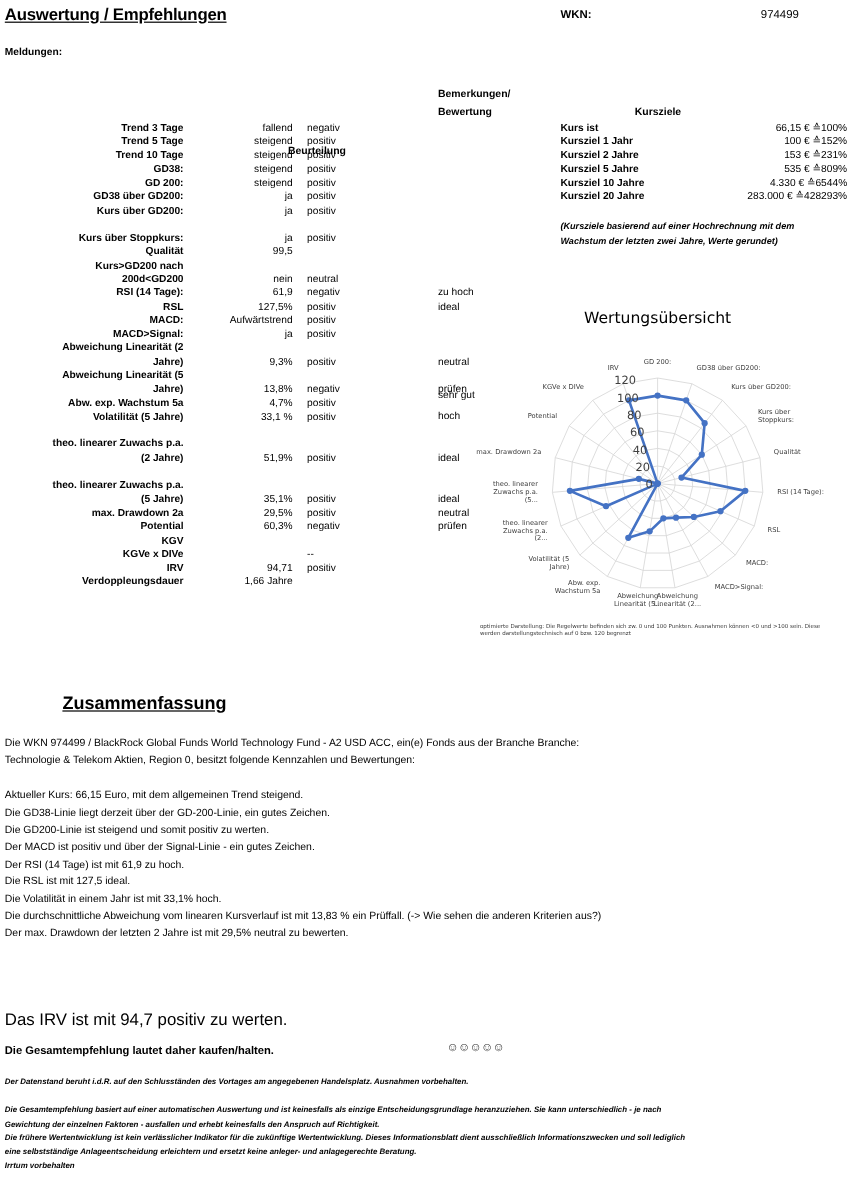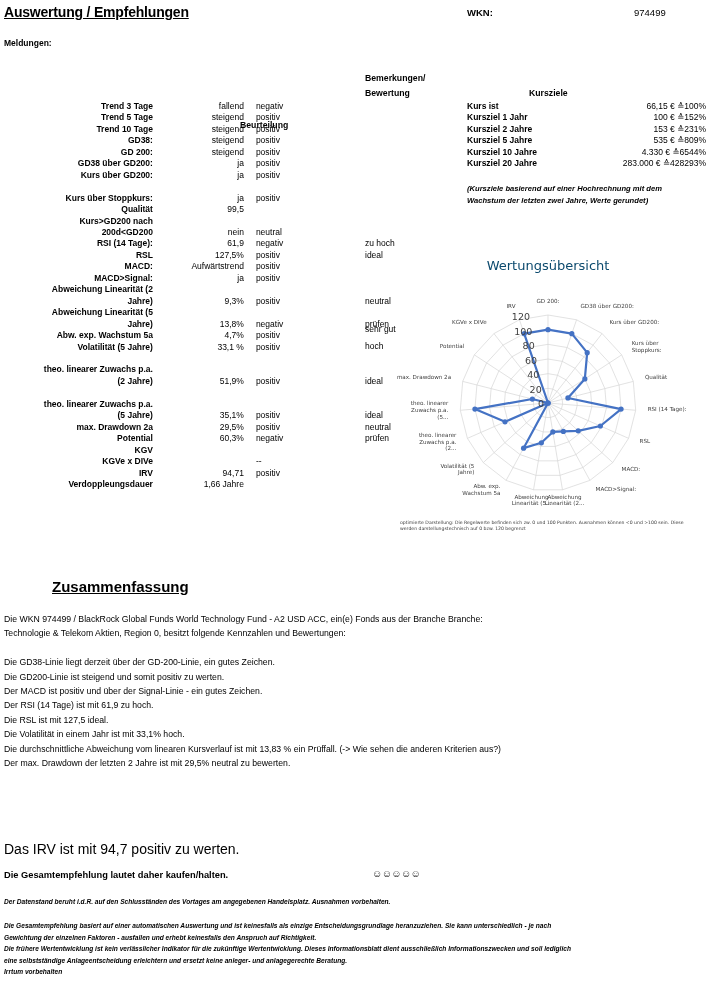--- a/index.html
+++ b/index.html
@@ -87,21 +87,21 @@
   }
 
   
   .chart-wrap {
     position: absolute; left: 390px; top: 258px;
     width: 316px; height: 290px;
   }
   .chart-title {
     position: absolute; left: 0; top: 0; width: 316px;
     text-align: center;
-    font-size: 13px; color: #0c4a6e;
+    font-size: 13px; color: #000000;
     font-family: "DejaVu Sans", sans-serif;
   }
   .chart-foot {
     position: absolute; left: 10px; top: 262px;
     width: 300px;
     font-size: 4.6px; color: #3a3a3a;
     line-height: 6.4px;
     font-family: "DejaVu Sans", sans-serif;
   }
   .radar-svg { position: absolute; left: 0; top: 20px; }
@@ -465,20 +465,21 @@
     <div class="chart-foot">optimierte Darstellung: Die Regelwerte befinden sich zw. 0 und 100 Punkten. Ausnahmen können &lt;0 und &gt;100 sein. Diese werden darstellungstechnisch auf 0 bzw. 120 begrenzt</div>
   </div>
 
   <div class="summary-title">Zusammenfassung</div>
   <div class="summary-block">
     <div class="para" id="summary-intro">
         <div class="line">Die WKN 974499 / BlackRock Global Funds World Technology Fund - A2 USD ACC, ein(e) Fonds aus der Branche Branche:</div>
         <div class="line">Technologie &amp; Telekom Aktien, Region 0, besitzt folgende Kennzahlen und Bewertungen:</div>
       </div>
     <div class="para" id="summary-points">
+        <div class="line">Aktueller Kurs: 66,15 Euro, mit dem allgemeinen Trend steigend.</div>
         <div class="line">Die GD38-Linie liegt derzeit über der GD-200-Linie, ein gutes Zeichen.</div>
         <div class="line">Die GD200-Linie ist steigend und somit positiv zu werten.</div>
         <div class="line">Der MACD ist positiv und über der Signal-Linie - ein gutes Zeichen.</div>
         <div class="line">Der RSI (14 Tage) ist mit 61,9 zu hoch.</div>
         <div class="line">Die RSL ist mit 127,5 ideal.</div>
         <div class="line">Die Volatilität in einem Jahr ist mit 33,1% hoch.</div>
         <div class="line">Die durchschnittliche Abweichung vom linearen Kursverlauf ist mit 13,83 % ein Prüffall. (-&gt; Wie sehen die anderen Kriterien aus?)</div>
         <div class="line">Der max. Drawdown der letzten 2 Jahre ist mit  29,5% neutral zu bewerten.</div>
       </div>
   </div>

